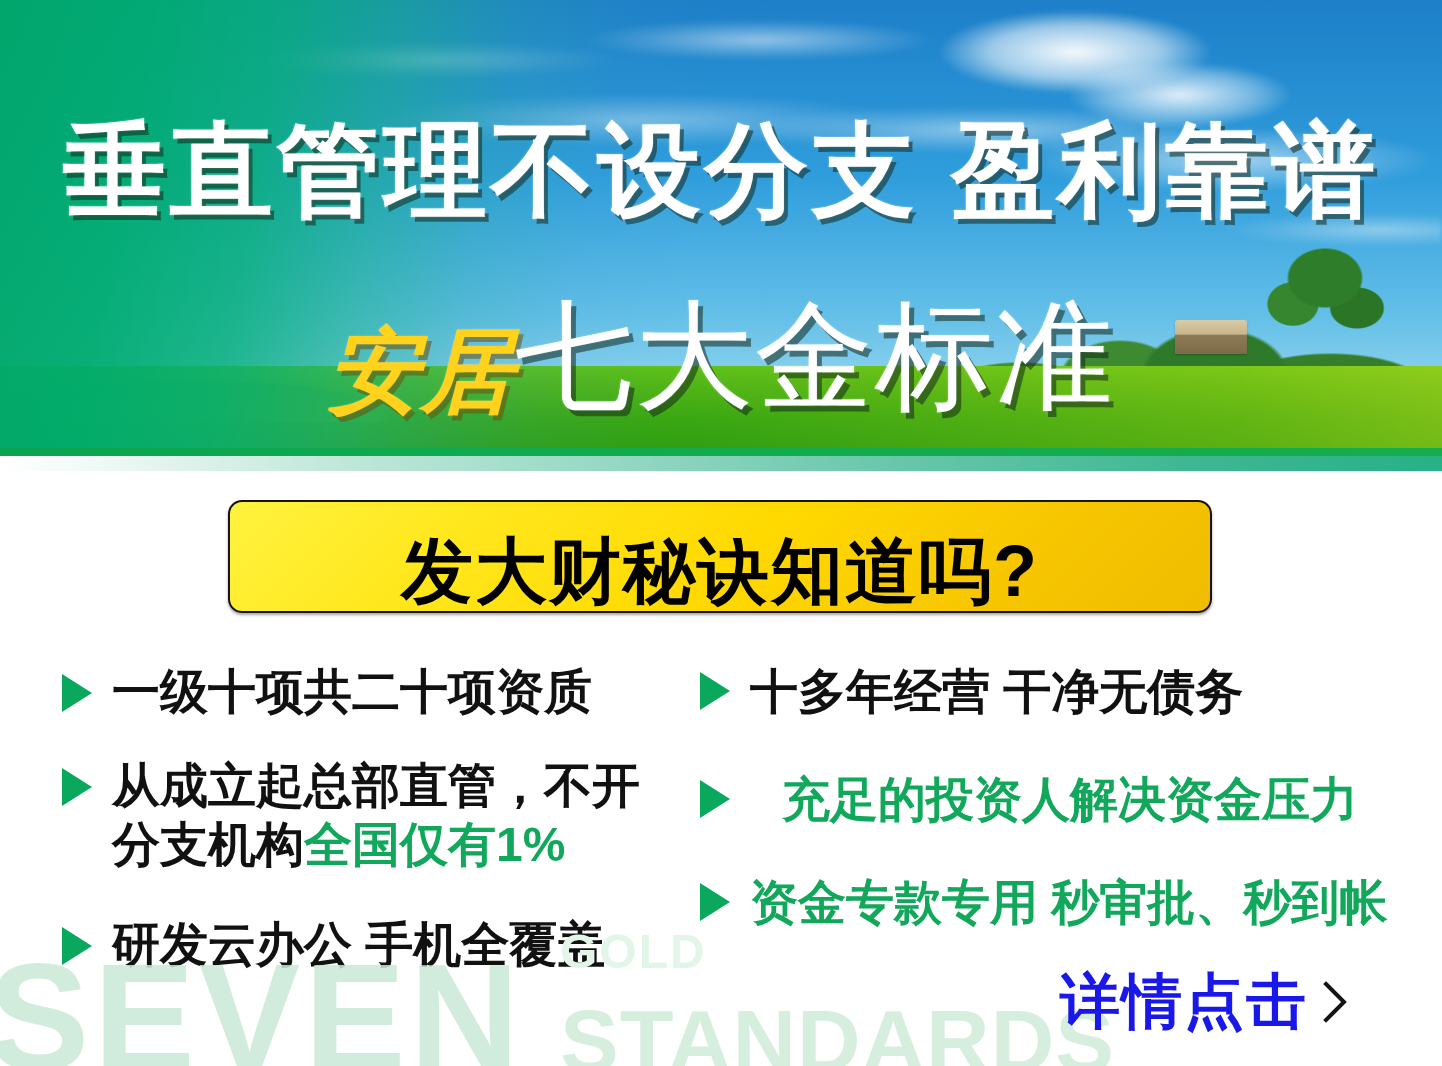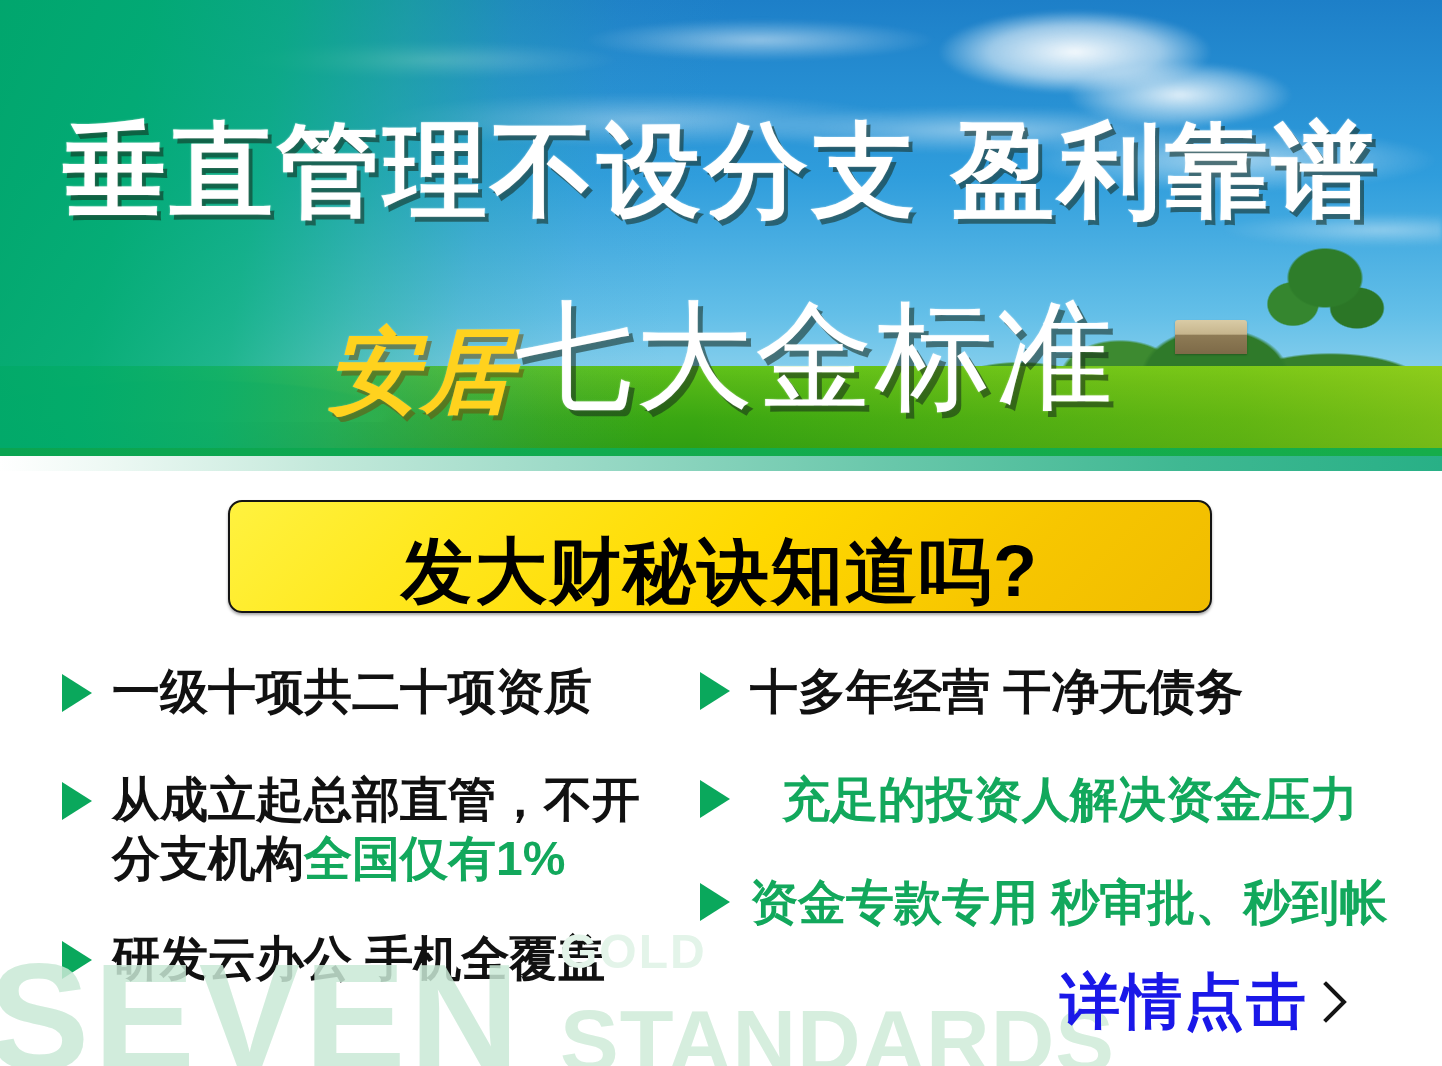--- a/index.html
+++ b/index.html
@@ -182,21 +182,21 @@
     margin-top:12px; margin-right:20px;
   }
   .bullet .txt{
     font-size:48px; font-weight:700; color:#111111; line-height:1.24;
     letter-spacing:0px; white-space:nowrap;
   }
   .bullet .txt.green{ color:#12a85c; }
   .bullet .txt .green{ color:#12a85c; }
   .bullet.two-line .txt{ white-space:normal; width:560px; }
 
-  .col-left .bullet:nth-child(1){ margin-bottom:48px; }
+  .col-left .bullet:nth-child(1){ margin-bottom:34px; }
   .col-left .bullet:nth-child(2){ margin-bottom:40px; }
   .col-right .bullet:nth-child(1){ margin-bottom:48px; }
   .col-right .bullet:nth-child(2){ margin-bottom:44px;gap:32px; }
   .col-right .tri{ margin-top:10px; }
 
   
   .cta{
     position:absolute; left:1060px; top:972px;
     display:flex; align-items:center; gap:14px;
   }

